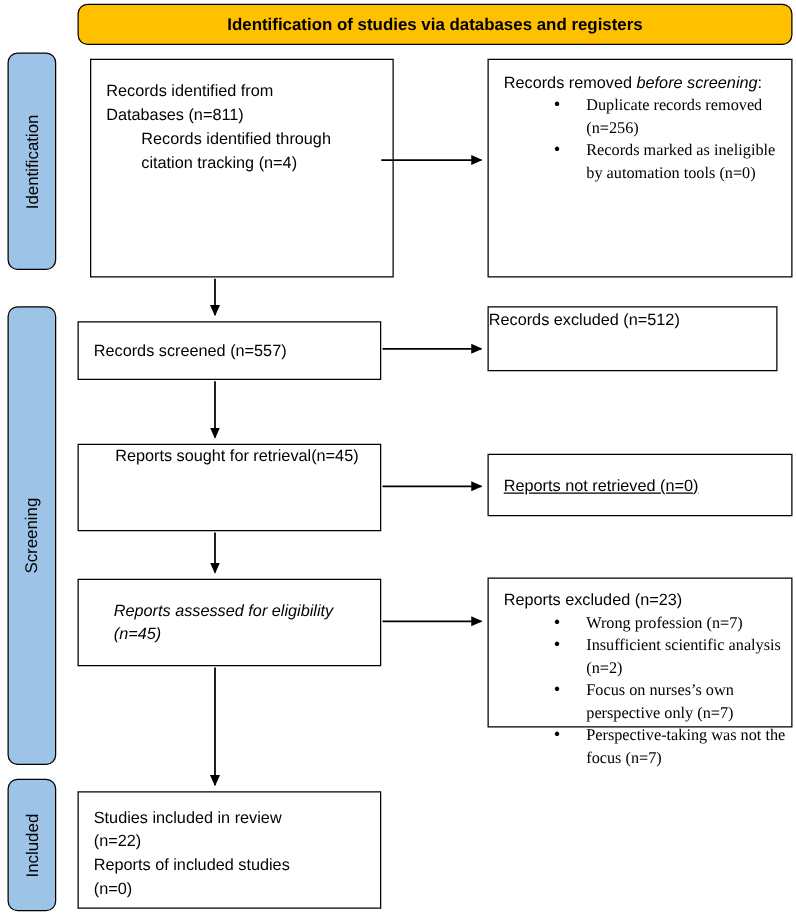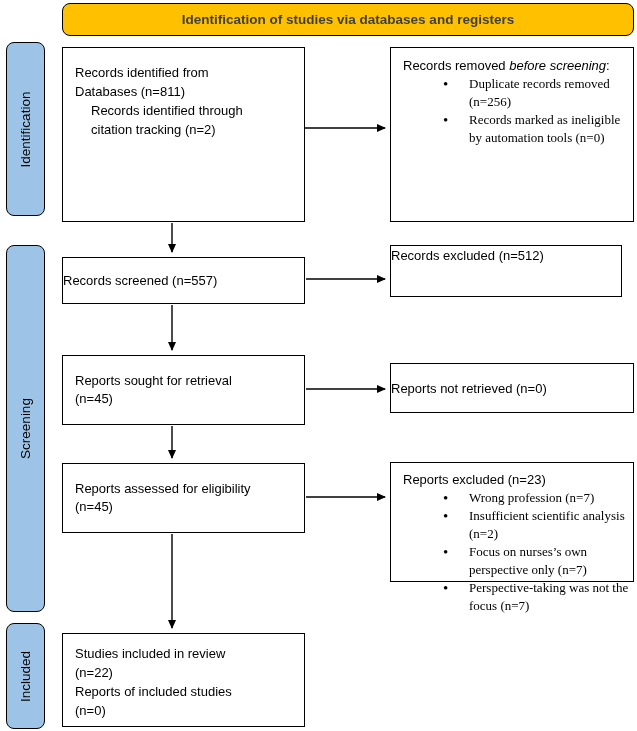--- a/index.html
+++ b/index.html
@@ -8,57 +8,57 @@
     width:637px;height:731px;
     background:#ffffff;
     font-family:"Liberation Sans", sans-serif;
     color:#1a1a1a;
     overflow:hidden;
   }
   .banner{
     position:absolute;left:62px;top:3px;width:570px;height:31px;
     background:#FFC000;border:1.6px solid #000;border-radius:8px;
     display:flex;align-items:center;justify-content:center;
-    font-weight:bold;font-size:13.5px;color:#404040;
+    font-weight:bold;font-size:13.5px;color:#000000;
   }
   .stage{
     position:absolute;left:6px;width:37px;
     background:#9DC3E6;border:1.6px solid #000;border-radius:8px;
     display:flex;align-items:center;justify-content:center;
   }
   .stage span{
     transform:rotate(-90deg);white-space:nowrap;
     font-size:13.5px;color:#000;
   }
   .stage-identification{top:42px;height:172px;}
   .stage-screening{top:245px;height:365px;}
   .stage-included{top:623px;height:104px;}
   .box{
     position:absolute;background:#fff;border:1.7px solid #000;
     font-size:13px;line-height:19px;color:#000;
     box-sizing:border-box;
   }
-  .box-records-identified{left:62px;top:47px;width:243px;height:175px;padding:15px 8px 0 12px;}
+  .box-records-identified{left:72px;top:47px;width:243px;height:175px;padding:15px 8px 0 12px;}
   .box-records-removed{left:390px;top:47px;width:244px;height:175px;padding:9px 6px 0 12px;line-height:18px;}
-  .box-records-screened{left:62px;top:257px;width:243px;height:47px;display:flex;align-items:center;}
+  .box-records-screened{left:62px;top:257px;width:243px;height:47px;display:flex;align-items:center;padding-left:12px;}
   .box-records-excluded{left:390px;top:245px;width:232px;height:52px;display:flex;}
-  .box-reports-sought{left:62px;top:355px;width:243px;height:70px;display:flex;flex-direction:column;justify-content:center;padding-left:12px;line-height:18px;}
-  .box-reports-not-retrieved{left:390px;top:363px;width:244px;height:50px;display:flex;align-items:center;}
-  .box-reports-assessed{left:62px;top:463px;width:243px;height:70px;display:flex;flex-direction:column;justify-content:center;padding-left:12px;line-height:18px;}
+  .box-reports-sought{left:62px;top:355px;width:243px;height:70px;display:flex;flex-direction:row;justify-content:center;padding-left:12px;line-height:18px;}
+  .box-reports-not-retrieved{left:390px;top:363px;width:244px;height:50px;display:flex;align-items:center;padding-left:12px;text-decoration:underline;}
+  .box-reports-assessed{left:62px;top:463px;width:243px;height:70px;display:flex;flex-direction:column;justify-content:center;padding-left:28px;line-height:18px;font-style:italic;}
   .box-reports-excluded{left:390px;top:462px;width:244px;height:120px;padding:8px 4px 0 12px;line-height:18px;}
   .box-studies-included{left:62px;top:633px;width:243px;height:94px;padding:10px 8px 0 12px;}
   ul.bullets{margin:0;padding:0;list-style:none;}
   ul.bullets li{position:relative;padding-left:66px;font-family:Liberation Serif, serif;}
   ul.bullets li::before{
     content:"\2022";position:absolute;left:40px;top:0;
     font-size:15px;
   }
   .box-records-identified ul.bullets li{padding-left:74px;}
   .box-records-identified ul.bullets li::before{left:50px;}
-  .outro{margin-left:16px;}
+  .outro{margin-left:28px;}
   .italic{font-style:italic;margin-top:48px;}
   svg.arrows{position:absolute;left:0;top:0;pointer-events:none;}
 </style>
 </head>
 <body>
 
 <div class="canvas">
 
   <div class="banner">
     <span>Identification of studies via databases and registers</span>
@@ -71,21 +71,21 @@
     <span>Screening</span>
   </div>
   <div class="stage stage-included">
     <span>Included</span>
   </div>
 
   <div class="box box-records-identified">
     <div>Records identified from</div>
     <div>Databases (n=811)</div>
     <div class="outro">Records identified through</div>
-    <div class="outro">citation tracking (n=2)</div>
+    <div class="outro">citation tracking (n=4)</div>
   </div>
 
   <div class="box box-records-removed">
     <div><span>Records removed </span><span class="italic">before screening</span><span>:</span></div>
     <ul class="bullets">
       <li>Duplicate records removed (n=256)</li>
       <li>Records marked as ineligible by automation tools (n=0)</li>
     </ul>
   </div>
 

